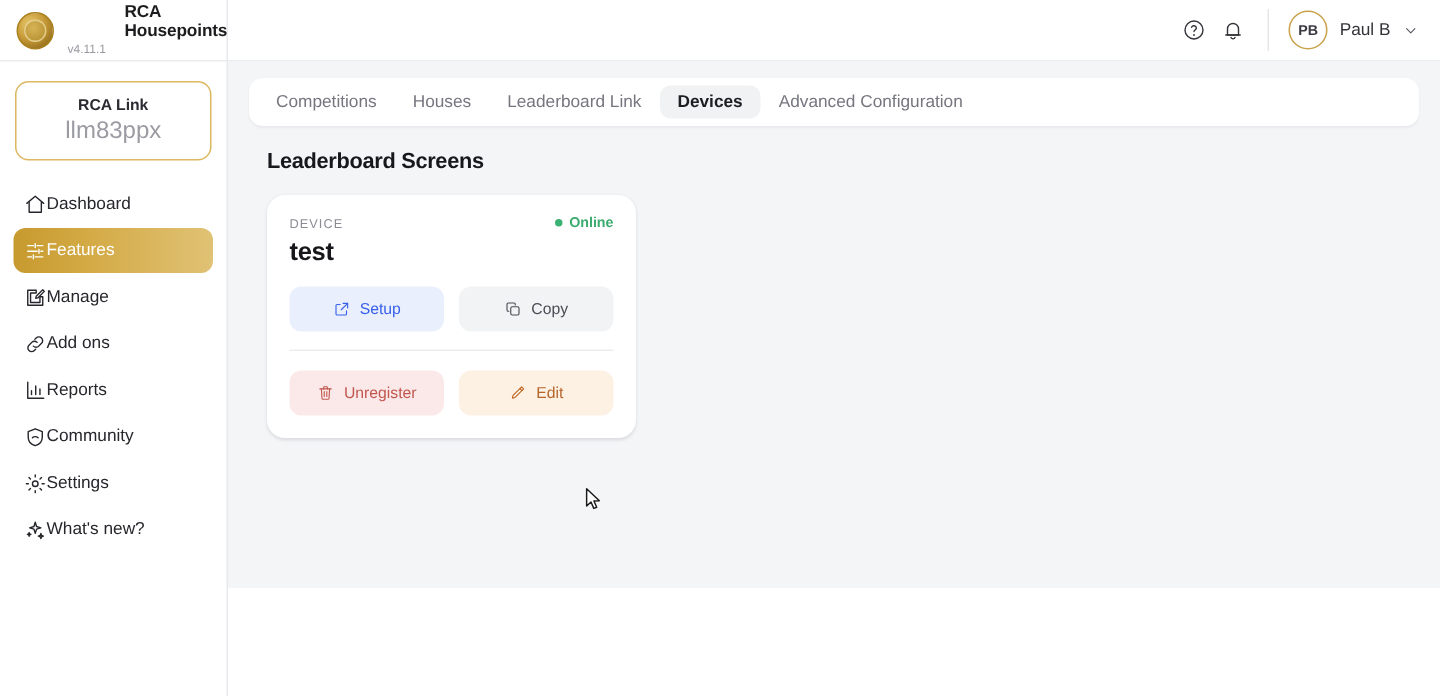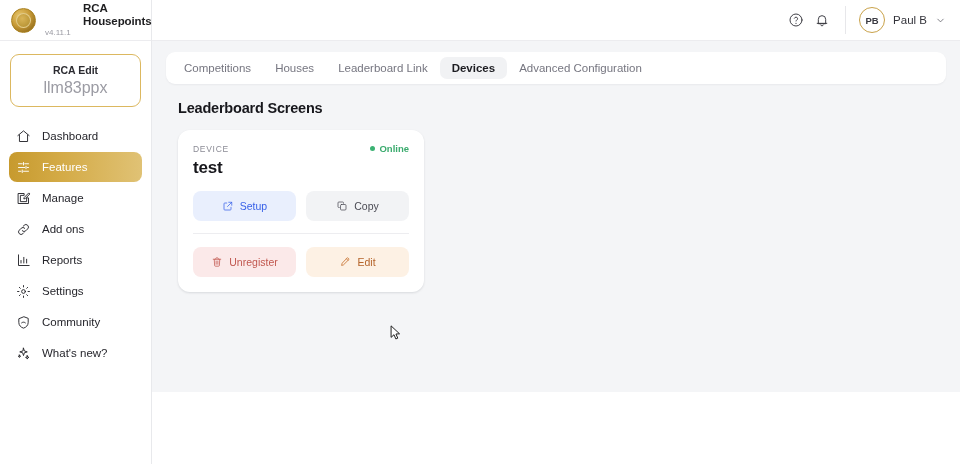--- a/index.html
+++ b/index.html
@@ -48,21 +48,21 @@
     padding: 9px 6px;
     text-align: center;
     background: #fff;
     cursor: pointer;
   }
   .org-name { font-size: 10.5px; font-weight: 600; color: #2b2b31; }
   .org-id { font-size: 16px; color: #9b9ba3; margin-top: 3px; }
 
   .nav { margin-top: 14px; display: flex; flex-direction: column; gap: 1px; padding: 0 9px; }
   .nav-item {
-    display: flex; align-items: center; gap: 11px;
+    display: flex; align-items: center; 
     height: 30px; padding: 0 7px;
     border-radius: 8px;
     cursor: pointer;
     color: #26262c;
     font-size: 11.5px;
   }
   .nav-item .ic { width: 15px; height: 15px; flex: 0 0 15px; display: flex; align-items: center; justify-content: center; }
   .nav-item .ic svg { width: 15px; height: 15px; stroke: #26262c; fill: none; stroke-width: 1.5; stroke-linecap: round; stroke-linejoin: round; }
   .nav-item.active {
     background: linear-gradient(90deg, #c79a2e 0%, #d4ab47 40%, #e0c275 100%);
@@ -178,21 +178,21 @@
 
     <div class="brand">
       <div class="logo-coin"></div>
       <div class="brand-txt">
         <div class="brand-name">RCA Housepoints</div>
         <div class="brand-ver">v4.11.1</div>
       </div>
     </div>
 
     <div class="org-switcher">
-      <div class="org-name">RCA Edit</div>
+      <div class="org-name">RCA Link</div>
       <div class="org-id">llm83ppx</div>
     </div>
 
     <nav class="nav">
 
       <div class="nav-item">
         <span class="ic">
           <svg viewBox="0 0 24 24">
               <path d="M3 10.5 12 3l9 7.5"></path>
               <path d="M5.5 9.5V20h13V9.5"></path>
@@ -237,35 +237,35 @@
               <path d="M4 3v17h17"></path>
               <path d="M8 16v-4M12.5 16V7M17 16v-6"></path>
             </svg>
         </span>
         <span>Reports</span>
       </div>
 
       <div class="nav-item">
         <span class="ic">
           <svg viewBox="0 0 24 24">
+              <path d="M12 3 4.5 6v6c0 4.4 3.2 7.8 7.5 9 4.3-1.2 7.5-4.6 7.5-9V6z"></path>
+              <path d="M9 12.5c1.5-1.5 4.5-1.5 6 0"></path>
+            </svg>
+        </span>
+        <span>Community</span>
+      </div>
+
+      <div class="nav-item">
+        <span class="ic">
+          <svg viewBox="0 0 24 24">
               <circle cx="12" cy="12" r="3"></circle>
               <path d="M12 2.5v2.2M12 19.3v2.2M21.5 12h-2.2M4.7 12H2.5M18.7 5.3l-1.6 1.6M6.9 17.1l-1.6 1.6M18.7 18.7l-1.6-1.6M6.9 6.9 5.3 5.3"></path>
             </svg>
         </span>
         <span>Settings</span>
-      </div>
-
-      <div class="nav-item">
-        <span class="ic">
-          <svg viewBox="0 0 24 24">
-              <path d="M12 3 4.5 6v6c0 4.4 3.2 7.8 7.5 9 4.3-1.2 7.5-4.6 7.5-9V6z"></path>
-              <path d="M9 12.5c1.5-1.5 4.5-1.5 6 0"></path>
-            </svg>
-        </span>
-        <span>Community</span>
       </div>
 
       <div class="nav-item">
         <span class="ic">
           <svg viewBox="0 0 24 24">
               <path d="M12 3.5 13.4 8 18 9.4 13.4 10.8 12 15.3 10.6 10.8 6 9.4 10.6 8z"></path>
               <path d="M18 15.5l.7 2 2 .7-2 .7-.7 2-.7-2-2-.7 2-.7z"></path>
               <path d="M5.5 14.5l.5 1.4 1.4.5-1.4.5-.5 1.4-.5-1.4L3.6 16.4l1.4-.5z"></path>
             </svg>
         </span>

